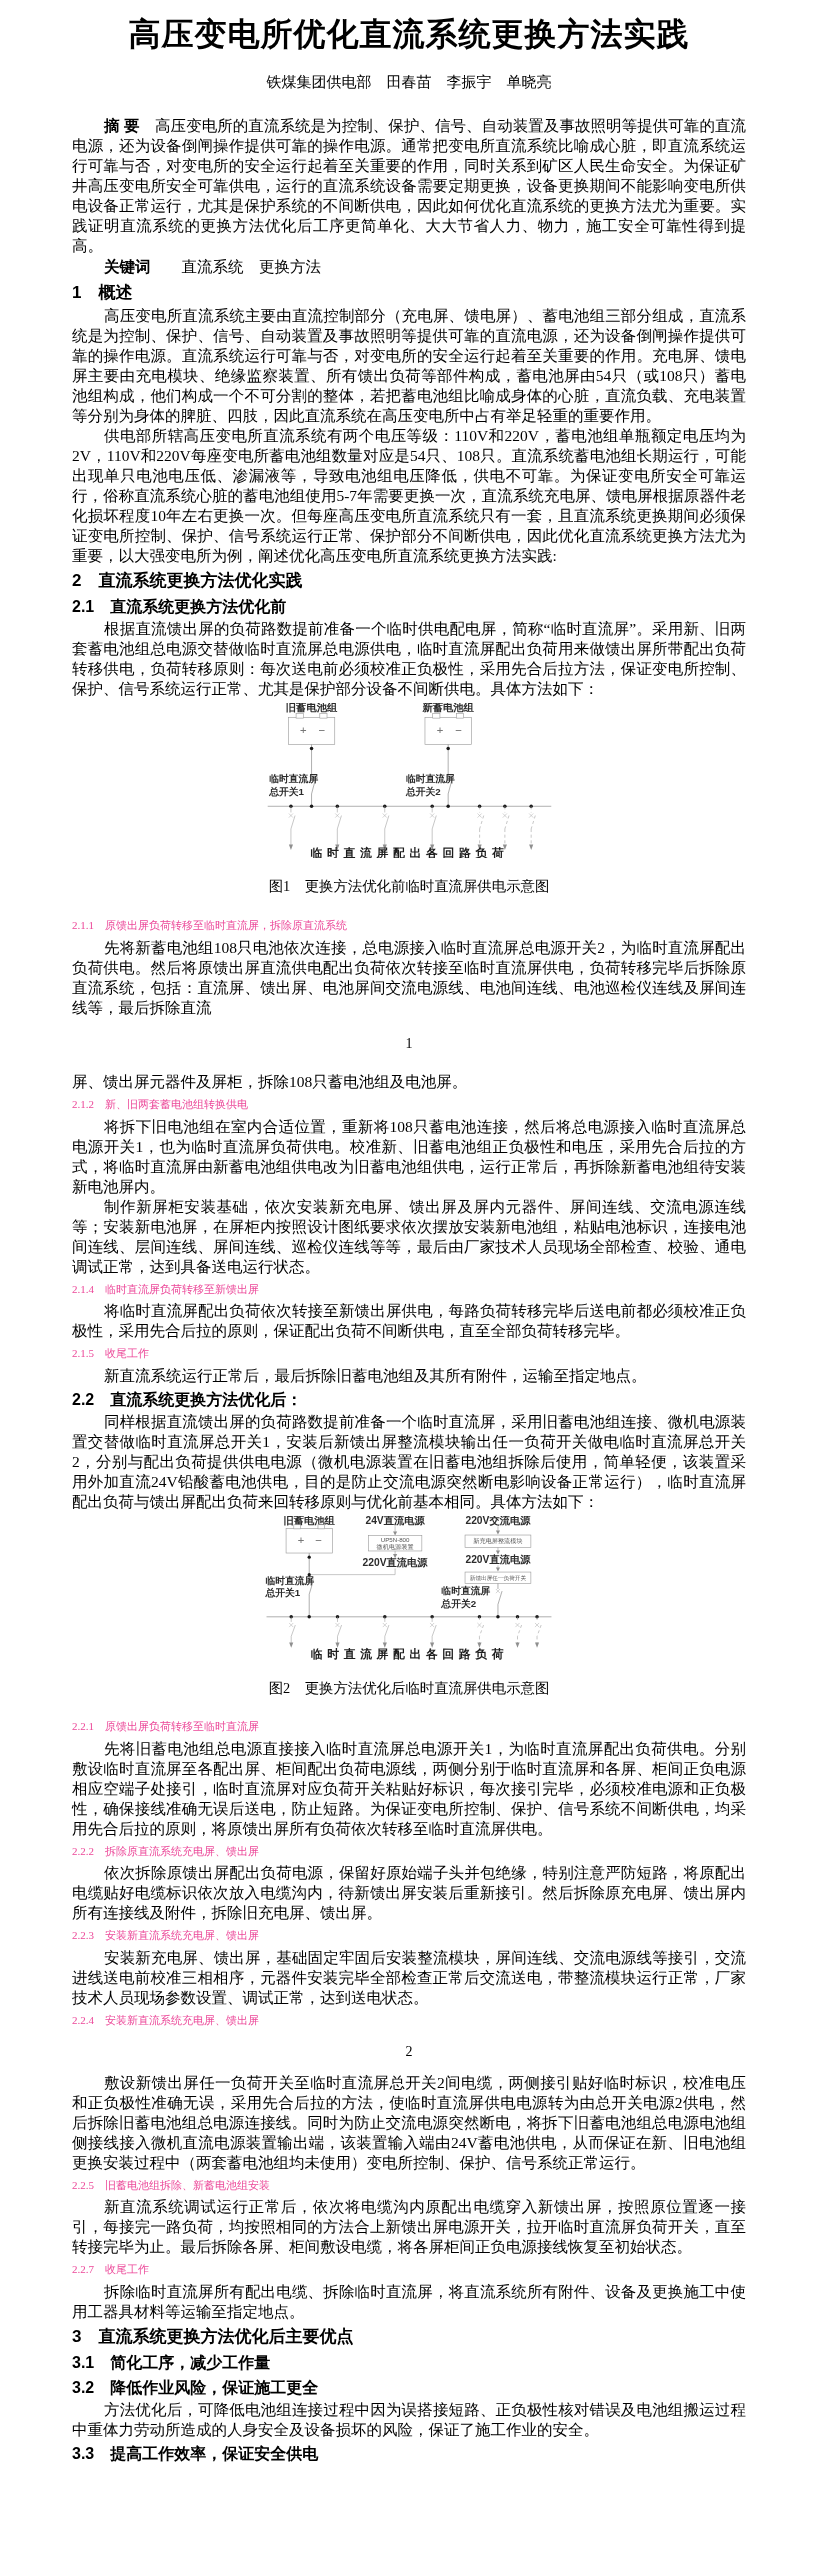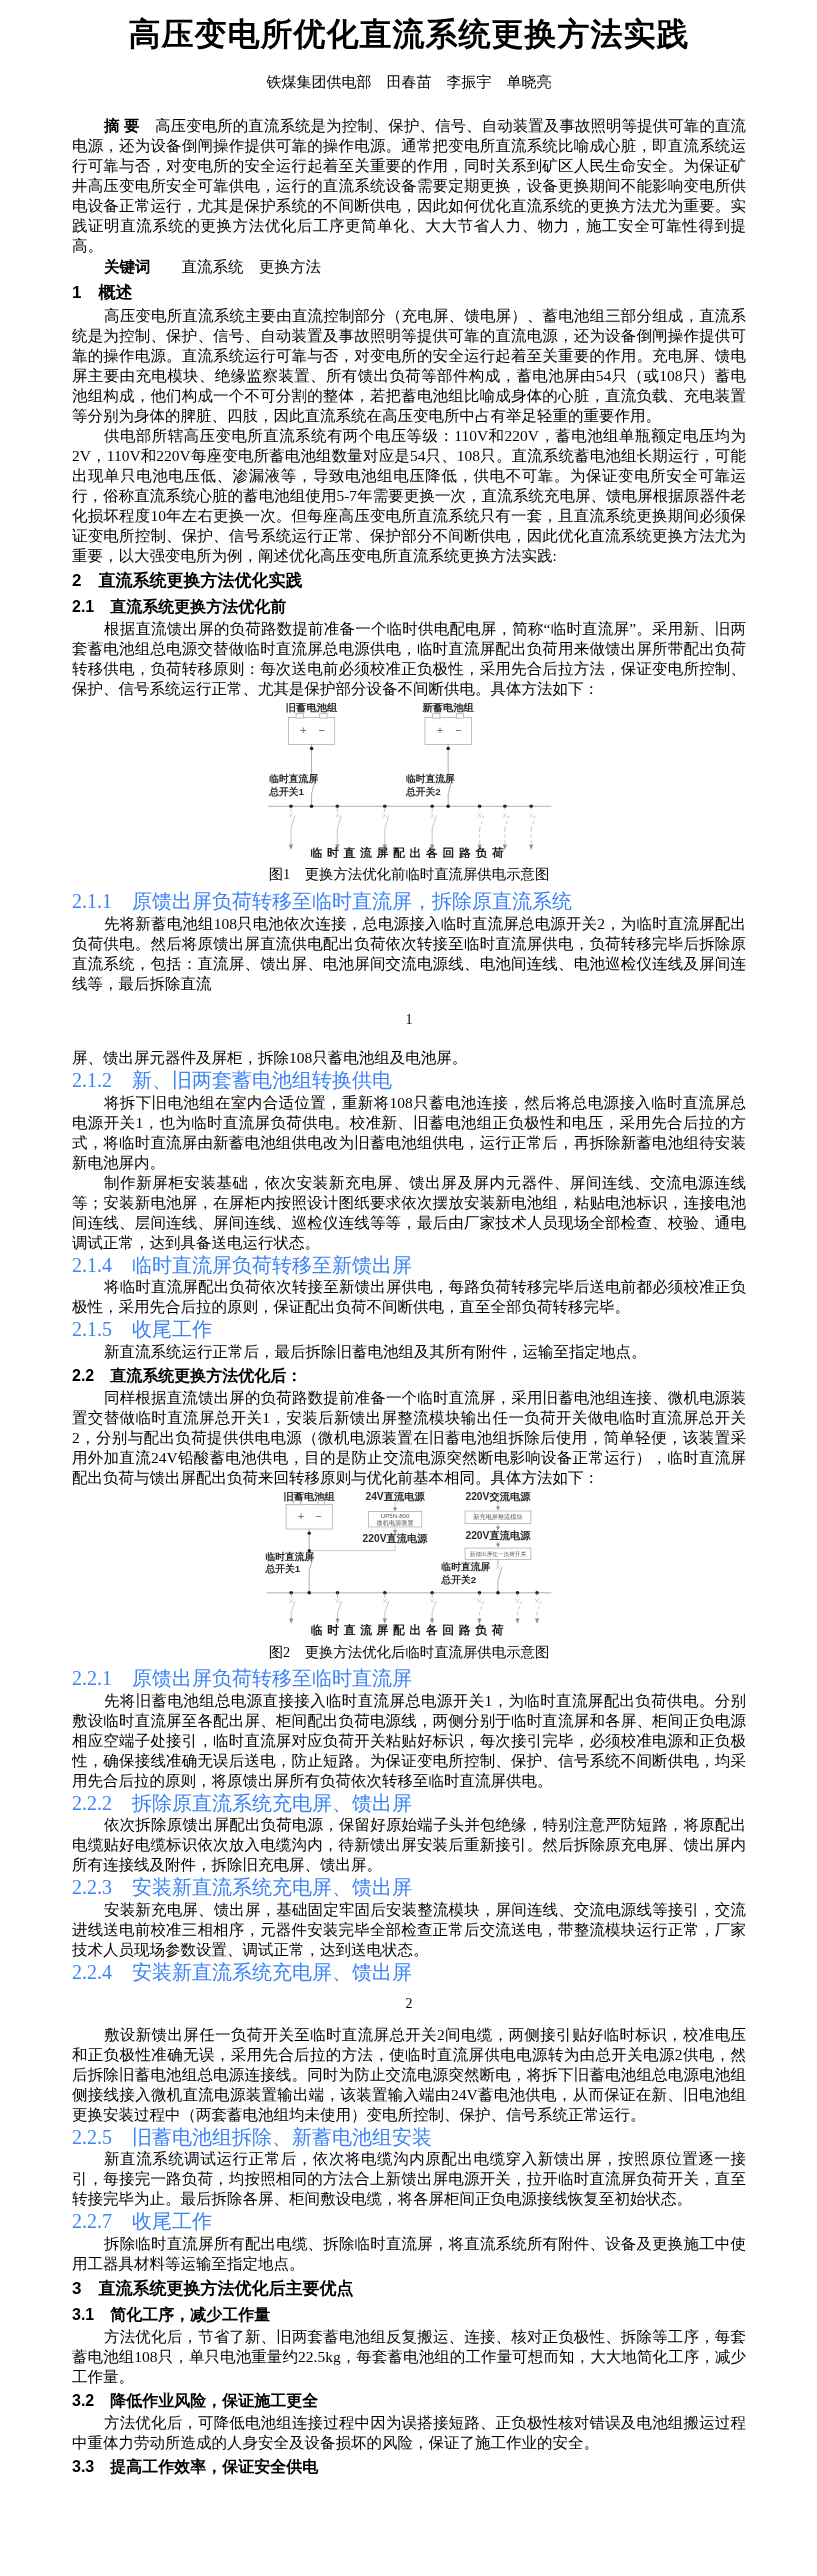--- a/index.html
+++ b/index.html
@@ -18,29 +18,29 @@
   .para.noindent { text-indent:0; }
   .abstract-para { margin-top:24px; }
   .sans-b { font-weight:bold; font-family:"Liberation Sans",sans-serif; }
 
   .kw-line { font-size:15.5px; line-height:20.6px; text-indent:32px; margin:1px 0 0 0; }
 
   .h1 { font-family:"Liberation Sans",sans-serif; font-weight:bold; font-size:17px;
         line-height:24px; margin:3.1px 0 1px 0; }
   .h2 { font-family:"Liberation Sans",sans-serif; font-weight:bold; font-size:16px;
         line-height:23px; margin:2.1px 0 1px 0; }
-  .h3 { font-family:"Liberation Serif",serif; font-weight:normal; font-size:20px;
-        line-height:23px; margin:1px 0 0.5px 0; color:#3b82f6; }
+  .h3 { font-family:"Liberation Serif",serif; font-weight:normal; font-size:11px;
+        line-height:23px; margin:1px 0 0.5px 0; color:#ec4899; }
 
   .pagebreak { text-align:center; font-size:14px; line-height:15.5px; }
   .pb1 { padding:18.5px 0 20.6px 0; }
   .pb2 { padding:11.3px 0 13.4px 0; }
 
   .figwrap { text-align:center; margin:4.1px 0 0 0; }
-  .figcaption { text-align:center; font-size:14.4px; line-height:21.6px; margin:4px; text-indent:0; }
+  .figcaption { text-align:center; font-size:14.4px; line-height:21.6px; margin:16px; text-indent:0; }
 
   
   .f-line  { stroke:#8f8f8f; stroke-width:1.4; fill:none; }
   .f-thin  { stroke:#9b9b9b; stroke-width:1.1; fill:none; }
   .f-dash  { stroke-dasharray:6 5; }
   .f-box   { stroke:#9a9a9a; fill:#ffffff; stroke-width:1.2; }
   .f-dot   { fill:#1a1a1a; }
   .f-arrow { fill:#8f8f8f; stroke:none; }
   .xmark   { stroke:#ababab; stroke-width:1; }
   .fig-label  { font-family:"Liberation Sans",sans-serif; font-weight:bold; font-size:20px; fill:#2b2b2b; }
@@ -361,20 +361,19 @@
     <div class="pagebreak pb2">2</div>
 
     <p class="para">敷设新馈出屏任一负荷开关至临时直流屏总开关2间电缆，两侧接引贴好临时标识，校准电压和正负极性准确无误，采用先合后拉的方法，使临时直流屏供电电源转为由总开关电源2供电，然后拆除旧蓄电池组总电源连接线。同时为防止交流电源突然断电，将拆下旧蓄电池组总电源电池组侧接线接入微机直流电源装置输出端，该装置输入端由24V蓄电池供电，从而保证在新、旧电池组更换安装过程中（两套蓄电池组均未使用）变电所控制、保护、信号系统正常运行。</p>
     <div class="h3">2.2.5　旧蓄电池组拆除、新蓄电池组安装</div>
     <p class="para">新直流系统调试运行正常后，依次将电缆沟内原配出电缆穿入新馈出屏，按照原位置逐一接引，每接完一路负荷，均按照相同的方法合上新馈出屏电源开关，拉开临时直流屏负荷开关，直至转接完毕为止。最后拆除各屏、柜间敷设电缆，将各屏柜间正负电源接线恢复至初始状态。</p>
     <div class="h3">2.2.7　收尾工作</div>
     <p class="para">拆除临时直流屏所有配出电缆、拆除临时直流屏，将直流系统所有附件、设备及更换施工中使用工器具材料等运输至指定地点。</p>
 
     <div class="h1">3　直流系统更换方法优化后主要优点</div>
     <div class="h2">3.1　简化工序，减少工作量</div>
-    <p class="para">方法优化后，节省了新、旧两套蓄电池组反复搬运、连接、核对正负极性、拆除等工序，每套蓄电池组108只，单只电池重量约22.5kg，每套蓄电池组的工作量可想而知，大大地简化工序，减少工作量。</p>
     <div class="h2">3.2　降低作业风险，保证施工更全</div>
     <p class="para">方法优化后，可降低电池组连接过程中因为误搭接短路、正负极性核对错误及电池组搬运过程中重体力劳动所造成的人身安全及设备损坏的风险，保证了施工作业的安全。</p>
     <div class="h2">3.3　提高工作效率，保证安全供电</div>
 
   </div>
 </div>
 
 
 </body></html>

